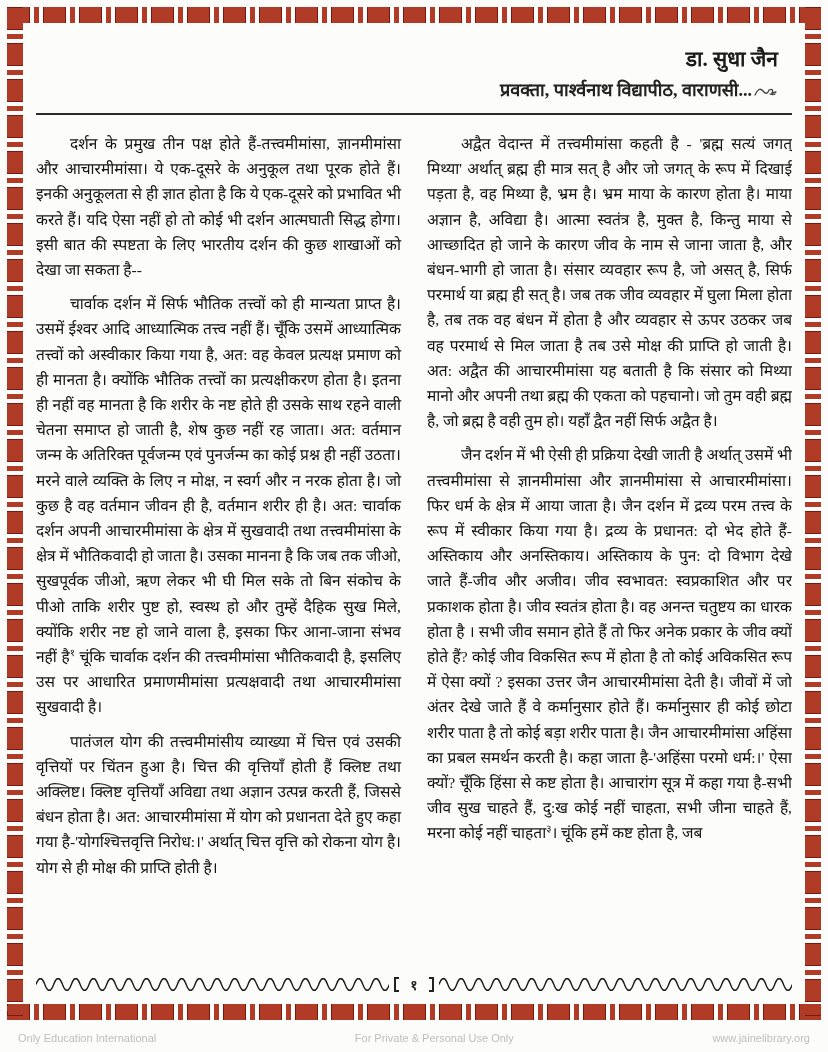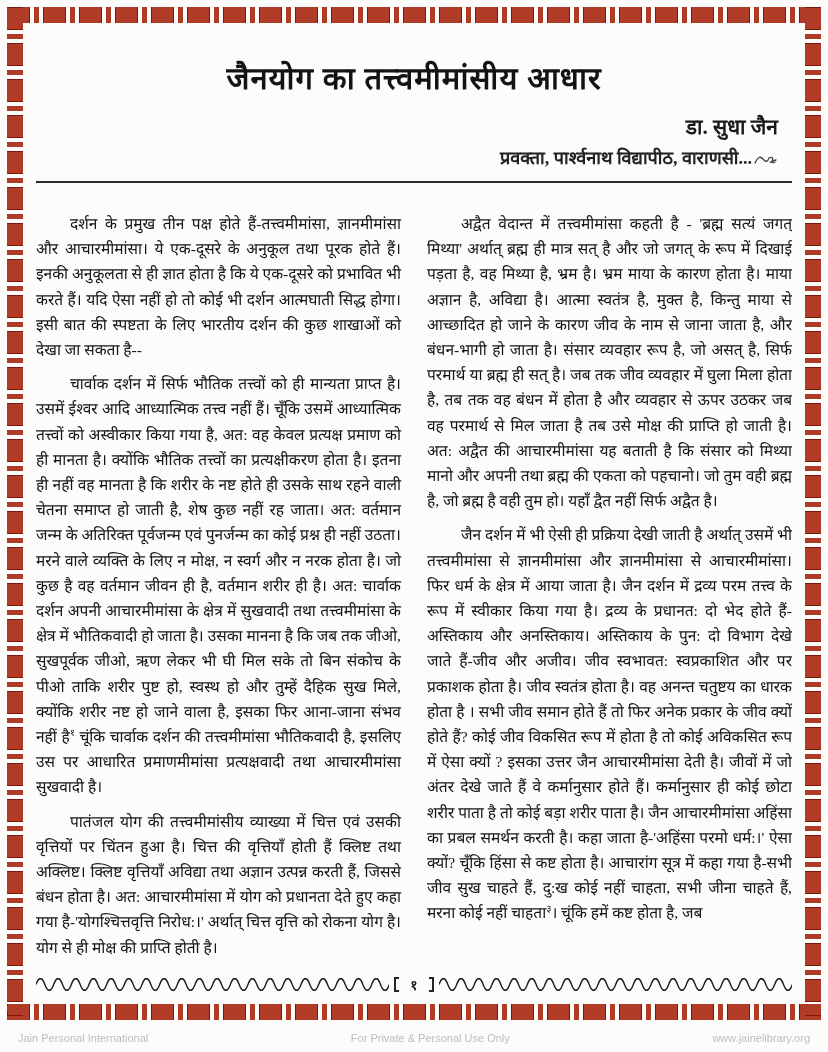--- a/index.html
+++ b/index.html
@@ -34,21 +34,21 @@
   h1.title{
     text-align:center;font-size:31px;font-weight:bold;color:#131313;
     margin:26px 0 4px 0;letter-spacing:1px;
   }
   .author-block{text-align:right;padding-right:14px;margin-top:14px;}
   .author-name{font-size:21px;font-weight:bold;color:#1a1a1a;}
   .affil{font-size:18px;font-weight:bold;color:#222;margin-top:5px;}
   .affil svg{vertical-align:middle;margin-left:2px;}
   .rule{border-top:2px solid #2b2b2b;margin-top:12px;}
 
-  .cols{display:flex;gap:26px;margin-top:28px;height:780px;overflow:hidden;}
+  .cols{display:flex;gap:26px;margin-top:16px;height:780px;overflow:hidden;}
   .col{flex:1;text-align:justify;font-size:15.5px;line-height:25.2px;color:#131313;}
   .para{margin:0 0 9px 0;text-indent:34px;}
   sup.fn{font-size:10px;line-height:0;}
 
   .pagenum-row{
     position:absolute;left:36px;right:36px;bottom:58px;
     display:flex;align-items:center;gap:5px;
   }
   .wave{flex:1;height:13px;display:block;}
   .bracket{width:5px;height:15px;box-sizing:border-box;}
@@ -67,21 +67,20 @@
 </head>
 <body>
 
 <div class="frame frame-h frame-top"></div>
 <div class="frame frame-h frame-bottom"></div>
 <div class="frame frame-v frame-left"></div>
 <div class="frame frame-v frame-right"></div>
 
 <div class="content">
 
-  <h1 class="title">जैनयोग का तत्त्वमीमांसीय आधार</h1>
 
   <div class="author-block">
     <div class="author-name">डा. सुधा जैन</div>
     <div class="affil">
       <span>प्रवक्ता, पार्श्वनाथ विद्यापीठ, वाराणसी...</span><svg width="24" height="15" viewBox="0 0 24 15">
           <path d="M1,11 Q5,2 9,7 T15,6 Q20,4 18,9 L22,8 M16,10 q3,1 5,0" stroke="#444" stroke-width="1.3" fill="none" stroke-linecap="round"></path>
         </svg>
     </div>
   </div>
 
@@ -107,16 +106,16 @@
     </svg>
   <span class="bracket bracket-l"></span>
   <span class="pagenum">१</span>
   <span class="bracket bracket-r"></span>
   <svg class="wave" viewBox="0 0 400 12" preserveAspectRatio="none">
       <path d="M0,6 q5,-11 10,0 q5,11 10,0 q5,-11 10,0 q5,11 10,0 q5,-11 10,0 q5,11 10,0 q5,-11 10,0 q5,11 10,0 q5,-11 10,0 q5,11 10,0 q5,-11 10,0 q5,11 10,0 q5,-11 10,0 q5,11 10,0 q5,-11 10,0 q5,11 10,0 q5,-11 10,0 q5,11 10,0 q5,-11 10,0 q5,11 10,0 q5,-11 10,0 q5,11 10,0 q5,-11 10,0 q5,11 10,0 q5,-11 10,0 q5,11 10,0 q5,-11 10,0 q5,11 10,0 q5,-11 10,0 q5,11 10,0 q5,-11 10,0 q5,11 10,0 q5,-11 10,0 q5,11 10,0 q5,-11 10,0 q5,11 10,0 q5,-11 10,0 q5,11 10,0 q5,-11 10,0 q5,11 10,0" stroke="#1c1c1c" stroke-width="1.6" fill="none"></path>
     </svg>
 </div>
 
 <div class="scan-footer">
-  <span>Jain Personal International</span>
+  <span>Only Education International</span>
   <span>For Private &amp; Personal Use Only</span>
   <span>www.jainelibrary.org</span>
 </div>
 
 </body></html>

